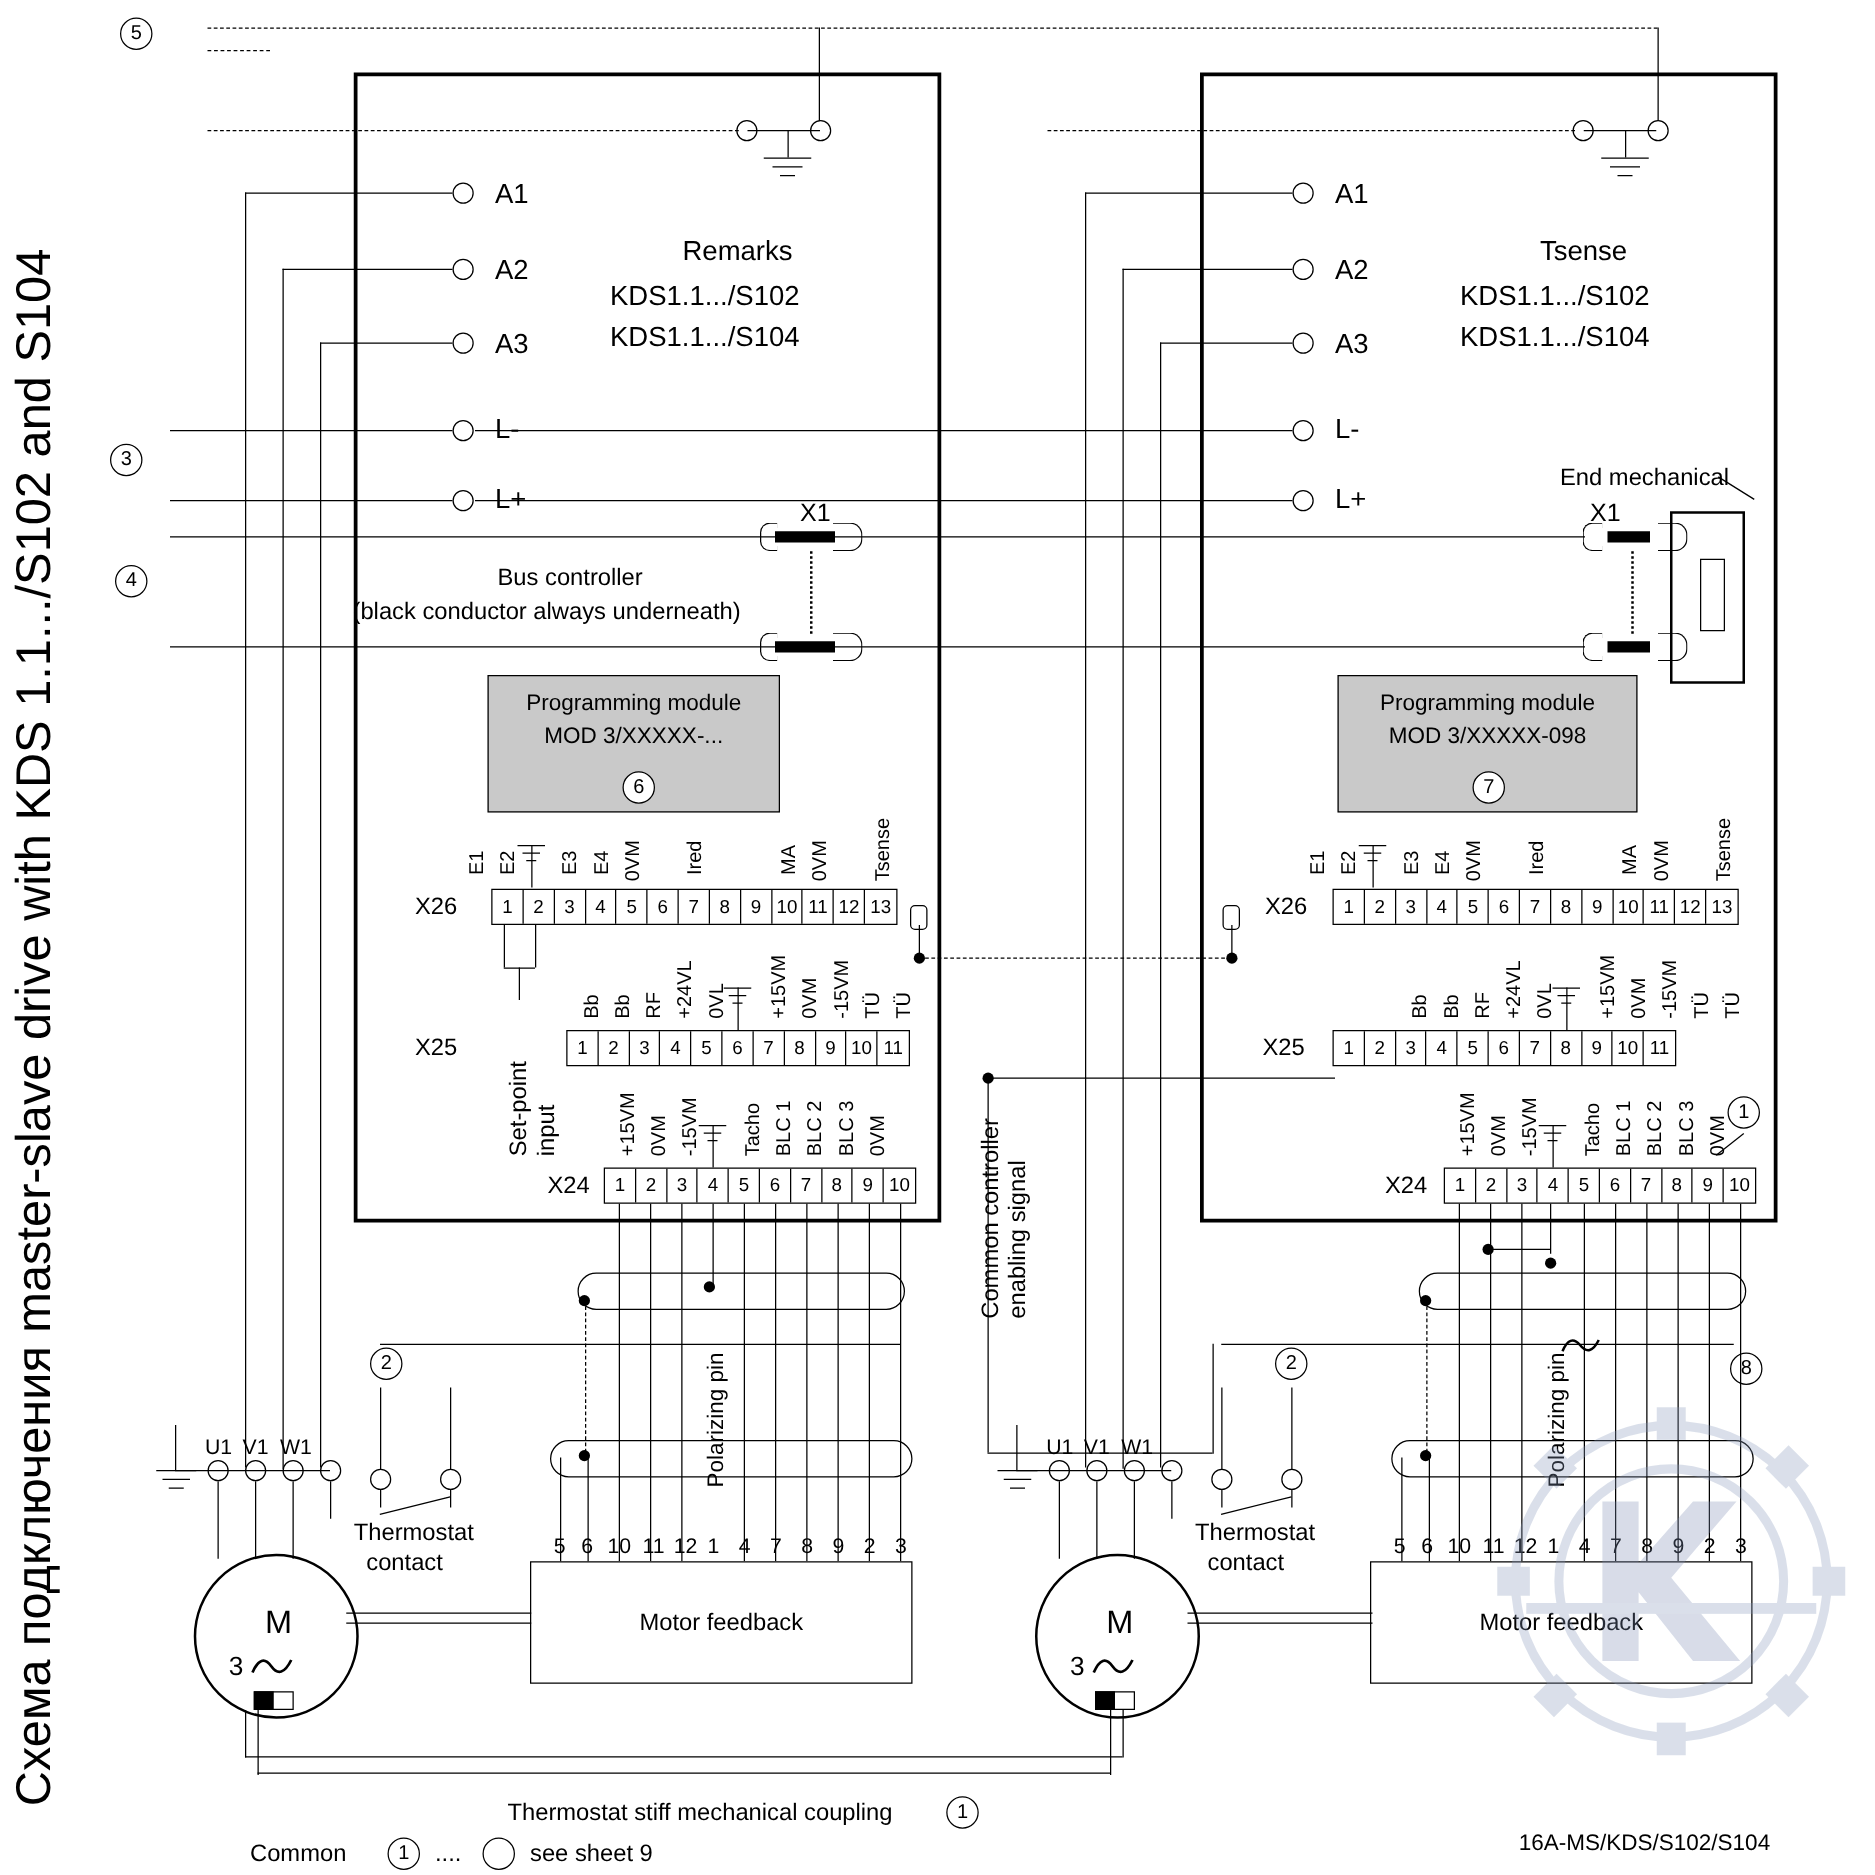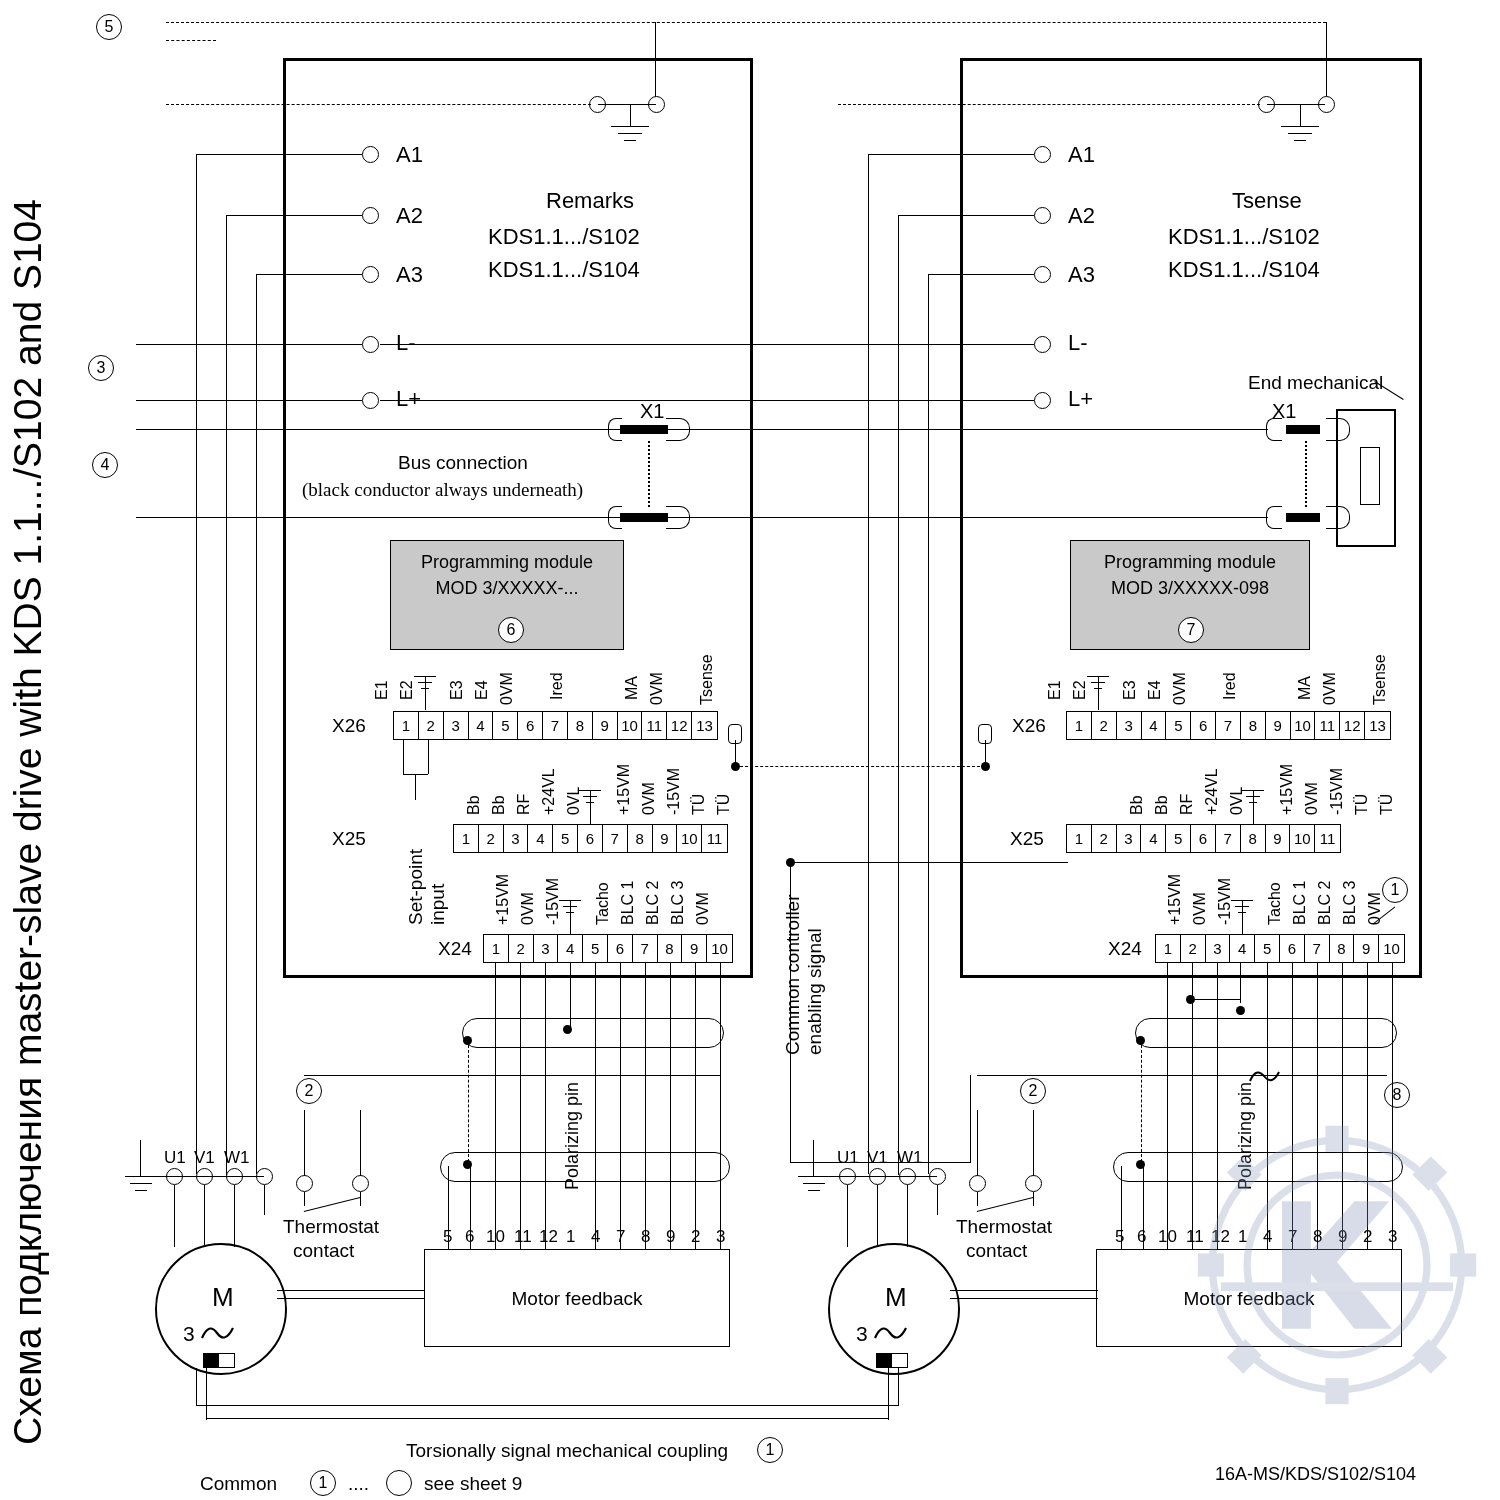--- a/index.html
+++ b/index.html
@@ -115,22 +115,22 @@
 <div class="term" style="left:1034px;top:336px;"></div>
 <div class="lbl" style="left:1068px;top:330px;font-size:22px;">L-</div>
 <div class="hline" style="left:380px;top:344px;width:654px;"></div>
 
 <div class="term" style="left:1034px;top:392px;"></div>
 <div class="lbl" style="left:1068px;top:386px;font-size:22px;">L+</div>
 <div class="hline" style="left:380px;top:400px;width:654px;"></div>
 
 <div class="lbl" style="left:640px;top:400px;font-size:20px;">X1</div>
 <div class="lbl" style="left:1272px;top:400px;font-size:20px;">X1</div>
-<div class="lbl" style="left:398px;top:452px;">Bus connection</div>
-<div class="lbl" style="left:302px;top:479px;font-family:Liberation Serif, serif;">(black conductor always underneath)</div>
+<div class="lbl" style="left:398px;top:452px;">Bus controller</div>
+<div class="lbl" style="left:282px;top:479px;">(black conductor always underneath)</div>
 <div class="lbl" style="left:1248px;top:372px;">End mechanical</div>
 
 <div class="conn" style="left:620px;top:425px;width:48px;height:9px;"></div>
 <div class="hline" style="left:136px;top:429px;width:484px;"></div>
 <div class="hline" style="left:668px;top:429px;width:36px;"></div>
 <div class="thin" style="left:608px;top:418px;width:14px;height:23px;border-right:none;border-radius:8px 0 0 8px;"></div>
 <div class="thin" style="left:666px;top:418px;width:24px;height:23px;border-left:none;border-radius:0 10px 10px 0;"></div>
 
 <div class="conn" style="left:620px;top:513px;width:48px;height:9px;"></div>
 <div class="hline" style="left:136px;top:517px;width:484px;"></div>
@@ -524,21 +524,21 @@
 <div class="lbl xs" style="left:1388px;top:1227px;font-size:17px;">3</div>
 <div class="hline" style="left:950px;top:1290px;width:148px;"></div>
 <div class="hline" style="left:950px;top:1298px;width:148px;"></div>
 
 <div class="hline" style="left:196px;top:1405px;width:702px;"></div>
 <div class="hline" style="left:206px;top:1418px;width:682px;"></div>
 <div class="vline" style="left:196px;top:1368px;height:38px;"></div>
 <div class="vline" style="left:206px;top:1368px;height:52px;"></div>
 <div class="vline" style="left:888px;top:1368px;height:52px;"></div>
 <div class="vline" style="left:898px;top:1368px;height:38px;"></div>
-<div class="lbl" style="left:406px;top:1440px;">Torsionally signal mechanical coupling</div>
+<div class="lbl" style="left:406px;top:1440px;">Thermostat stiff mechanical coupling</div>
 <div class="circnum" style="left:757px;top:1437px;">1</div>
 
 <div class="lbl" style="left:200px;top:1473px;">Common</div>
 <div class="circnum" style="left:310px;top:1470px;">1</div>
 <div class="lbl" style="left:348px;top:1473px;">....</div>
 <div class="circnum" style="left:386px;top:1470px;"></div>
 <div class="lbl" style="left:424px;top:1473px;">see sheet 9</div>
 <div class="lbl sm" style="left:1215px;top:1464px;font-size:18px;">16A-MS/KDS/S102/S104</div>
 
 <svg class="wm" viewBox="0 0 200 200">

